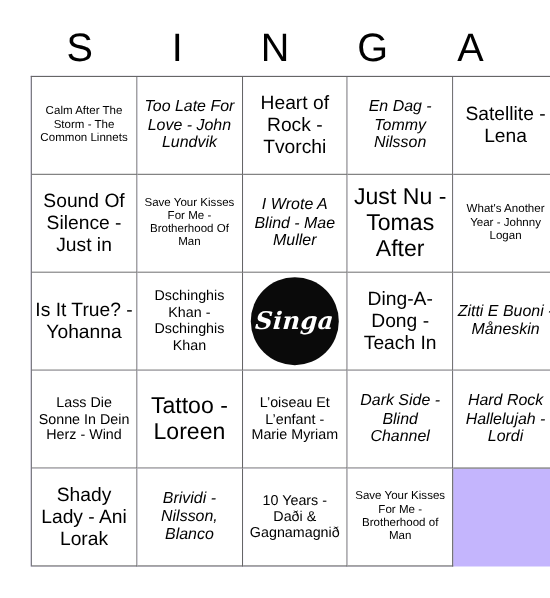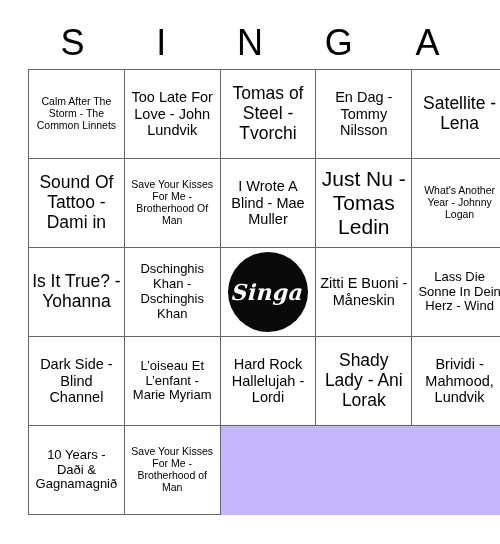--- a/index.html
+++ b/index.html
@@ -66,21 +66,21 @@
   .cell-text {
     display: block;
     width: 100%;
     color: #000000;
     line-height: 1.14;
     word-wrap: break-word;
     font-family: "Liberation Sans", sans-serif;
   }
   .fs-xs .cell-text { font-size: 10.5px; }
   .fs-sm .cell-text { font-size: 13px; }
-  .fs-md .cell-text { font-size: 14.5px; }
+  .fs-md .cell-text { font-size: 14.5px; font-style: italic; }
   .fs-lg .cell-text { font-size: 17.5px; }
   .fs-xl .cell-text { font-size: 21px; }
   .cell.free {
     padding: 0;
   }
   .logo-circle {
     width: 80px;
     height: 80px;
     border-radius: 50%;
     background: #0a0a0a;
@@ -113,74 +113,80 @@
     </div>
 
   <div id="grid">
       <div class="cell fs-xs">
         <span class="cell-text">Calm After The Storm - The Common Linnets</span>
       </div>
       <div class="cell fs-md">
         <span class="cell-text">Too Late For Love - John Lundvik</span>
       </div>
       <div class="cell fs-lg">
-        <span class="cell-text">Tomas of Steel - Tvorchi</span>
+        <span class="cell-text">Heart of Rock - Tvorchi</span>
       </div>
       <div class="cell fs-md">
         <span class="cell-text">En Dag - Tommy Nilsson</span>
       </div>
       <div class="cell fs-lg">
         <span class="cell-text">Satellite - Lena</span>
       </div>
       <div class="cell fs-lg">
-        <span class="cell-text">Sound Of Tattoo - Dami in</span>
+        <span class="cell-text">Sound Of Silence - Just in</span>
       </div>
       <div class="cell fs-xs">
         <span class="cell-text">Save Your Kisses For Me - Brotherhood Of Man</span>
       </div>
       <div class="cell fs-md">
         <span class="cell-text">I Wrote A Blind - Mae Muller</span>
       </div>
       <div class="cell fs-xl">
-        <span class="cell-text">Just Nu - Tomas Ledin</span>
+        <span class="cell-text">Just Nu - Tomas After</span>
       </div>
       <div class="cell fs-xs">
         <span class="cell-text">What's Another Year - Johnny Logan</span>
       </div>
       <div class="cell fs-lg">
         <span class="cell-text">Is It True? - Yohanna</span>
       </div>
       <div class="cell fs-sm">
         <span class="cell-text">Dschinghis Khan - Dschinghis Khan</span>
       </div>
       <div class="cell fs-md free">
         <div class="logo-circle">
           <span class="logo-text">Singa</span>
         </div>
       </div>
+      <div class="cell fs-lg">
+        <span class="cell-text">Ding-A-Dong - Teach In</span>
+      </div>
       <div class="cell fs-md">
         <span class="cell-text">Zitti E Buoni - Måneskin</span>
       </div>
       <div class="cell fs-sm">
         <span class="cell-text">Lass Die Sonne In Dein Herz - Wind</span>
       </div>
-      <div class="cell fs-md">
-        <span class="cell-text">Dark Side - Blind Channel</span>
+      <div class="cell fs-xl">
+        <span class="cell-text">Tattoo - Loreen</span>
       </div>
       <div class="cell fs-sm">
         <span class="cell-text">L’oiseau Et L’enfant - Marie Myriam</span>
+      </div>
+      <div class="cell fs-md">
+        <span class="cell-text">Dark Side - Blind Channel</span>
       </div>
       <div class="cell fs-md">
         <span class="cell-text">Hard Rock Hallelujah - Lordi</span>
       </div>
       <div class="cell fs-lg">
         <span class="cell-text">Shady Lady - Ani Lorak</span>
       </div>
       <div class="cell fs-md">
-        <span class="cell-text">Brividi - Mahmood, Lundvik</span>
+        <span class="cell-text">Brividi - Nilsson, Blanco</span>
       </div>
       <div class="cell fs-sm">
         <span class="cell-text">10 Years - Daði &amp; Gagnamagnið</span>
       </div>
       <div class="cell fs-xs">
         <span class="cell-text">Save Your Kisses For Me - Brotherhood of Man</span>
       </div>
     </div>
 
 </div>

